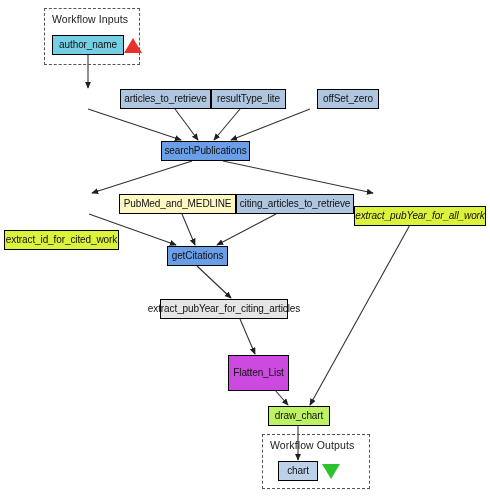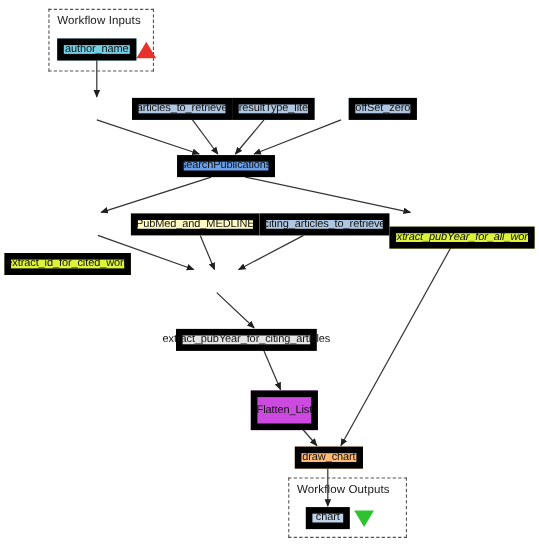--- a/index.html
+++ b/index.html
@@ -36,21 +36,21 @@
   .group-label {
     position: absolute;
     font-size: 10.5px;
     color: #1a1a1a;
     white-space: nowrap;
     letter-spacing: 0.1px;
   }
   .node {
     position: absolute;
     box-sizing: border-box;
-    border: 6px solid #000000;
+    border: 1px solid #000000;
     display: flex;
     align-items: center;
     justify-content: center;
     font-size: 10px;
     color: #111111;
     white-space: nowrap;
     letter-spacing: -0.1px;
     line-height: 1;
   }
   .tri {
@@ -107,21 +107,22 @@
 
   <div class="node" id="n0" style="left: 52px; top: 35px; width: 72px; height: 20px; background: rgb(116, 206, 228);">author_name</div>
   <div class="node" id="n2" style="left: 120px; top: 89px; width: 91px; height: 20px; background: rgb(175, 198, 224);">articles_to_retrieve</div>
   <div class="node" id="n3" style="left: 211px; top: 89px; width: 75px; height: 20px; background: rgb(175, 198, 224);">resultType_lite</div>
   <div class="node" id="n4" style="left: 286px; top: 89px; width: 62px; height: 20px; background: rgb(175, 198, 224); margin-left: 31px;">offSet_zero</div>
   <div class="node" id="n5" style="left: 161px; top: 141px; width: 89px; height: 20px; background: rgb(106, 159, 232);">searchPublications</div>
   <div class="node" id="n6" style="left: 4px; top: 194px; width: 115px; height: 20px; background: rgb(221, 242, 60); margin-top: 36px;">extract_id_for_cited_work</div>
   <div class="node" id="n7" style="left: 119px; top: 194px; width: 117px; height: 20px; background: #fef9c3;">PubMed_and_MEDLINE</div>
   <div class="node" id="n8" style="left: 236px; top: 194px; width: 118px; height: 20px; background: rgb(175, 198, 224);">citing_articles_to_retrieve</div>
   <div class="node" id="n9" style="left: 354px; top: 206px; width: 132px; height: 20px; background: rgb(221, 242, 60); font-style: italic;">extract_pubYear_for_all_work</div>
+  <div class="node" id="n10" style="left: 167px; top: 246px; width: 61px; height: 20px; background: rgb(106, 159, 232);">getCitations</div>
   <div class="node" id="n11" style="left: 160px; top: 299px; width: 128px; height: 20px; background: #e5e5e5;">extract_pubYear_for_citing_articles</div>
   <div class="node" id="n12" style="left: 228px; top: 355px; width: 61px; height: 36px; background: rgb(204, 74, 224);">Flatten_List</div>
-  <div class="node" id="n13" style="left: 268px; top: 406px; width: 62px; height: 20px; background: #fdba74;">draw_chart</div>
+  <div class="node" id="n13" style="left: 268px; top: 406px; width: 62px; height: 20px; background: #bef264;">draw_chart</div>
   <div class="node" id="n14" style="left: 278px; top: 461px; width: 40px; height: 20px; background: rgb(189, 210, 232);">chart</div>
 
   <div class="tri tri-up" id="m0" style="left: 124px; top: 38px; border-bottom-color: rgb(232, 49, 42);"></div>
   <div class="tri tri-down" id="m1" style="left: 322px; top: 464px; border-top-color: rgb(47, 194, 47);"></div>
 
 </div>
 
 </body></html>

